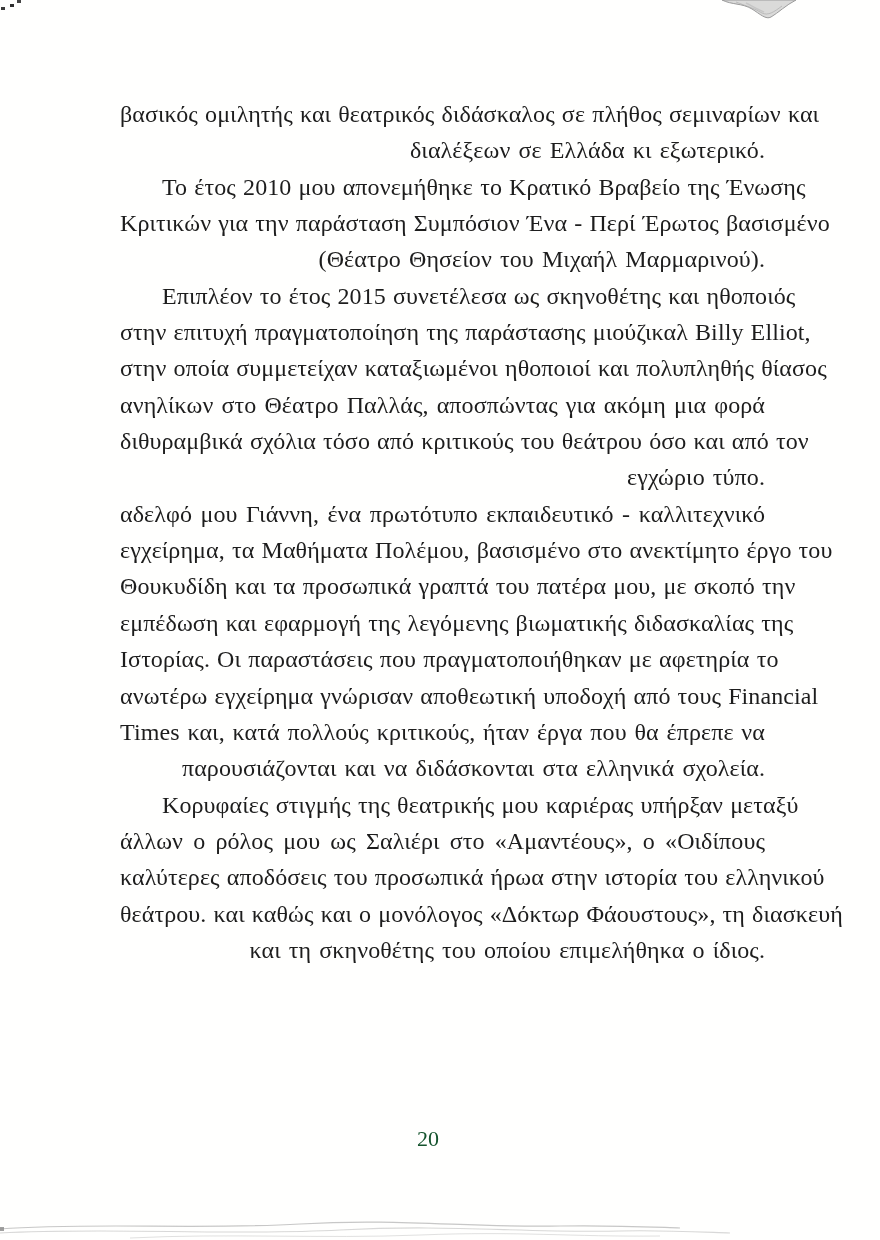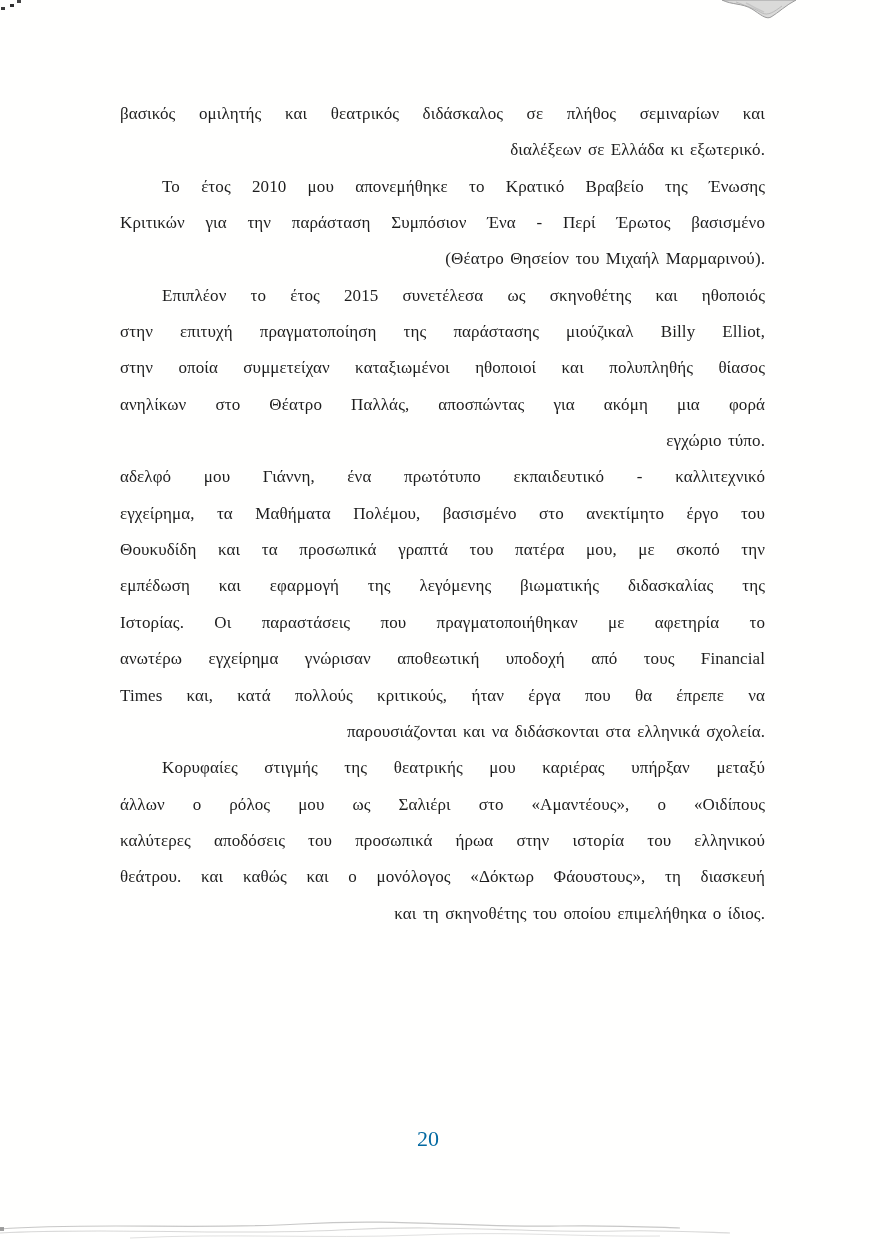--- a/index.html
+++ b/index.html
@@ -20,21 +20,21 @@
     position: absolute;
     left: 120px;
     top: 96px;
     width: 645px;
   }
   .paragraph {
     margin: 0;
     padding: 0;
   }
   .line {
-    font-size: 17px;
+    font-size: 24px;
     line-height: 36.35px;
     height: 36.35px;
     white-space: nowrap;
     text-align: justify;
     text-align-last: justify;
     letter-spacing: 0.1px;
     word-spacing: 1px;
   }
   .line.last {
     text-align: right;
@@ -44,21 +44,21 @@
   .line.indent {
     text-indent: 42px;
   }
   .page-number {
     position: absolute;
     top: 1126px;
     left: 0;
     width: 856px;
     text-align: center;
     font-size: 22px;
-    color: #0369a1;
+    color: #14532d;
   }
   .artifact {
     position: absolute;
     pointer-events: none;
   }
   .specks { left: 0; top: 0; }
   .stamp-fragment { left: 716px; top: 0; }
   .curl-lines { left: 0; top: 1214px; }
 </style>
 </head>
@@ -86,20 +86,21 @@
       <div class="paragraph">
         <div class="line indent">Το έτος 2010 μου απονεμήθηκε το Κρατικό Βραβείο της Ένωσης</div>
         <div class="line">Κριτικών για την παράσταση Συμπόσιον Ένα - Περί Έρωτος βασισμένο</div>
         <div class="line last">(Θέατρο Θησείον του Μιχαήλ Μαρμαρινού).</div>
       </div>
       <div class="paragraph">
         <div class="line indent">Επιπλέον το έτος 2015 συνετέλεσα ως σκηνοθέτης και ηθοποιός</div>
         <div class="line">στην επιτυχή πραγματοποίηση της παράστασης μιούζικαλ Billy Elliot,</div>
         <div class="line">στην οποία συμμετείχαν καταξιωμένοι ηθοποιοί και πολυπληθής θίασος</div>
         <div class="line">ανηλίκων στο Θέατρο Παλλάς, αποσπώντας για ακόμη μια φορά</div>
+        <div class="line">διθυραμβικά σχόλια τόσο από κριτικούς του θεάτρου όσο και από τον</div>
         <div class="line last">εγχώριο τύπο.</div>
       </div>
       <div class="paragraph">
         <div class="line">αδελφό μου Γιάννη, ένα πρωτότυπο εκπαιδευτικό - καλλιτεχνικό</div>
         <div class="line">εγχείρημα, τα Μαθήματα Πολέμου, βασισμένο στο ανεκτίμητο έργο του</div>
         <div class="line">Θουκυδίδη και τα προσωπικά γραπτά του πατέρα μου, με σκοπό την</div>
         <div class="line">εμπέδωση και εφαρμογή της λεγόμενης βιωματικής διδασκαλίας της</div>
         <div class="line">Ιστορίας. Οι παραστάσεις που πραγματοποιήθηκαν με αφετηρία το</div>
         <div class="line">ανωτέρω εγχείρημα γνώρισαν αποθεωτική υποδοχή από τους Financial</div>
         <div class="line">Times και, κατά πολλούς κριτικούς, ήταν έργα που θα έπρεπε να</div>

